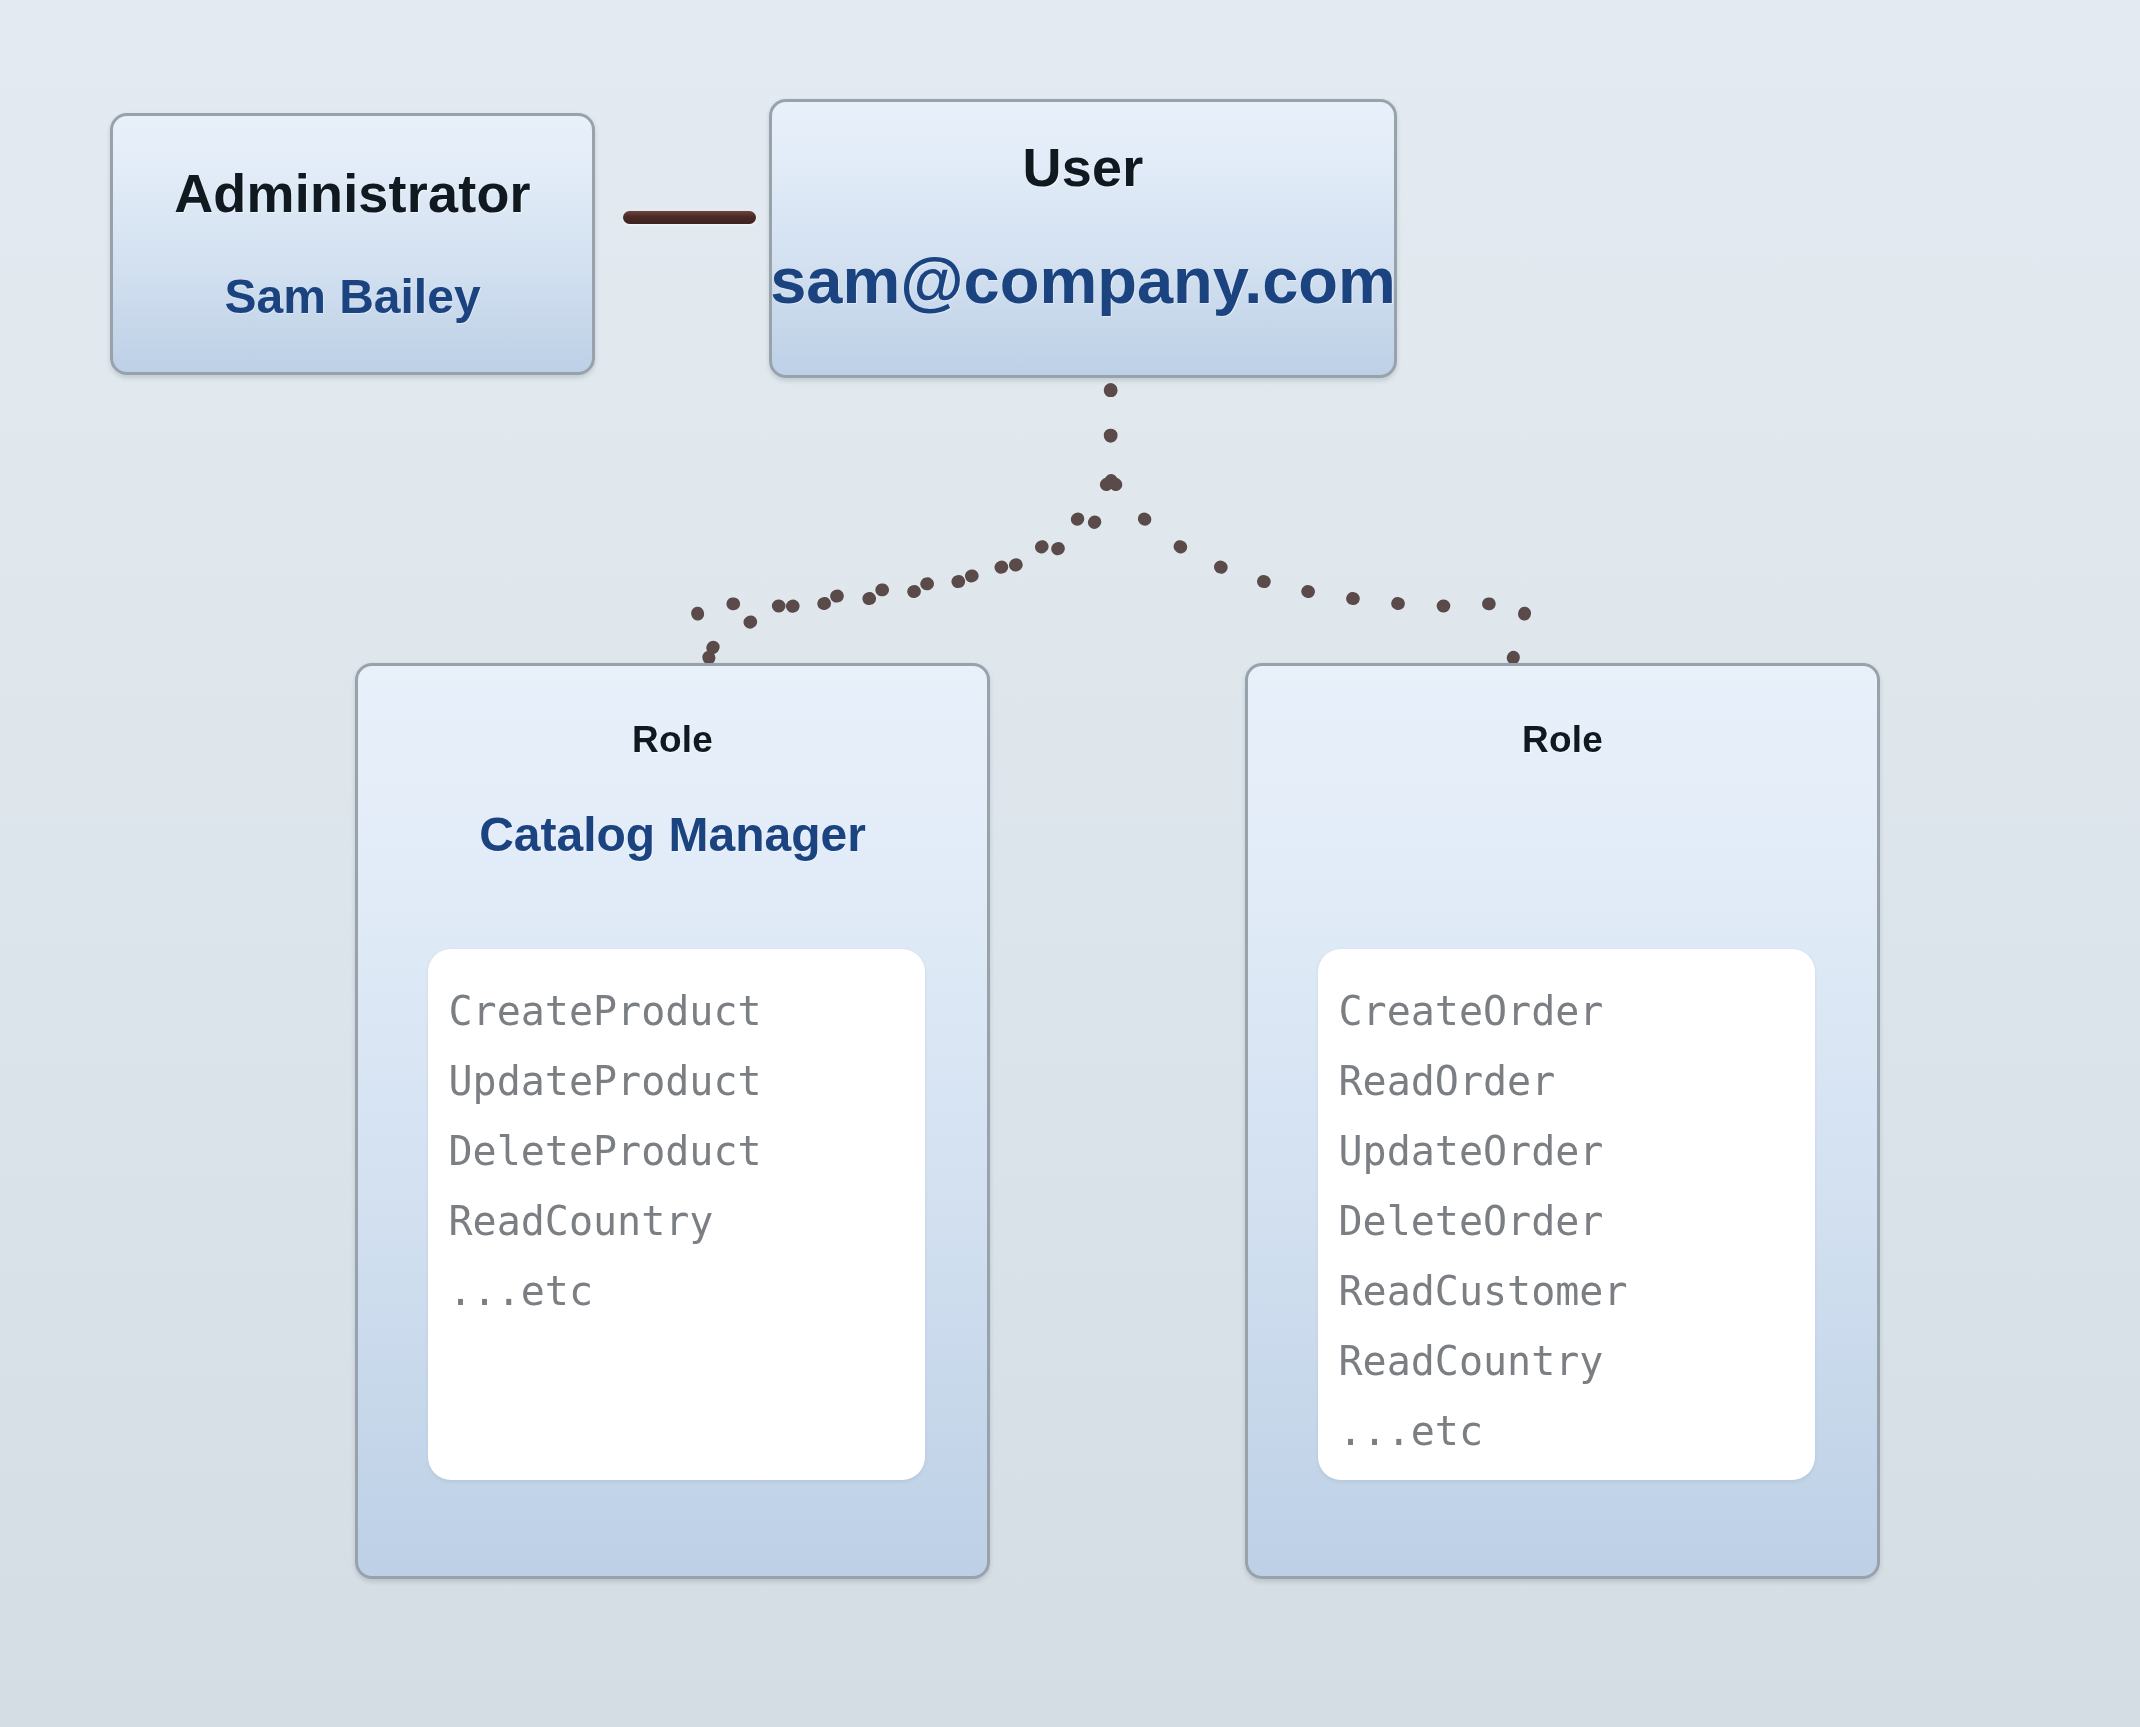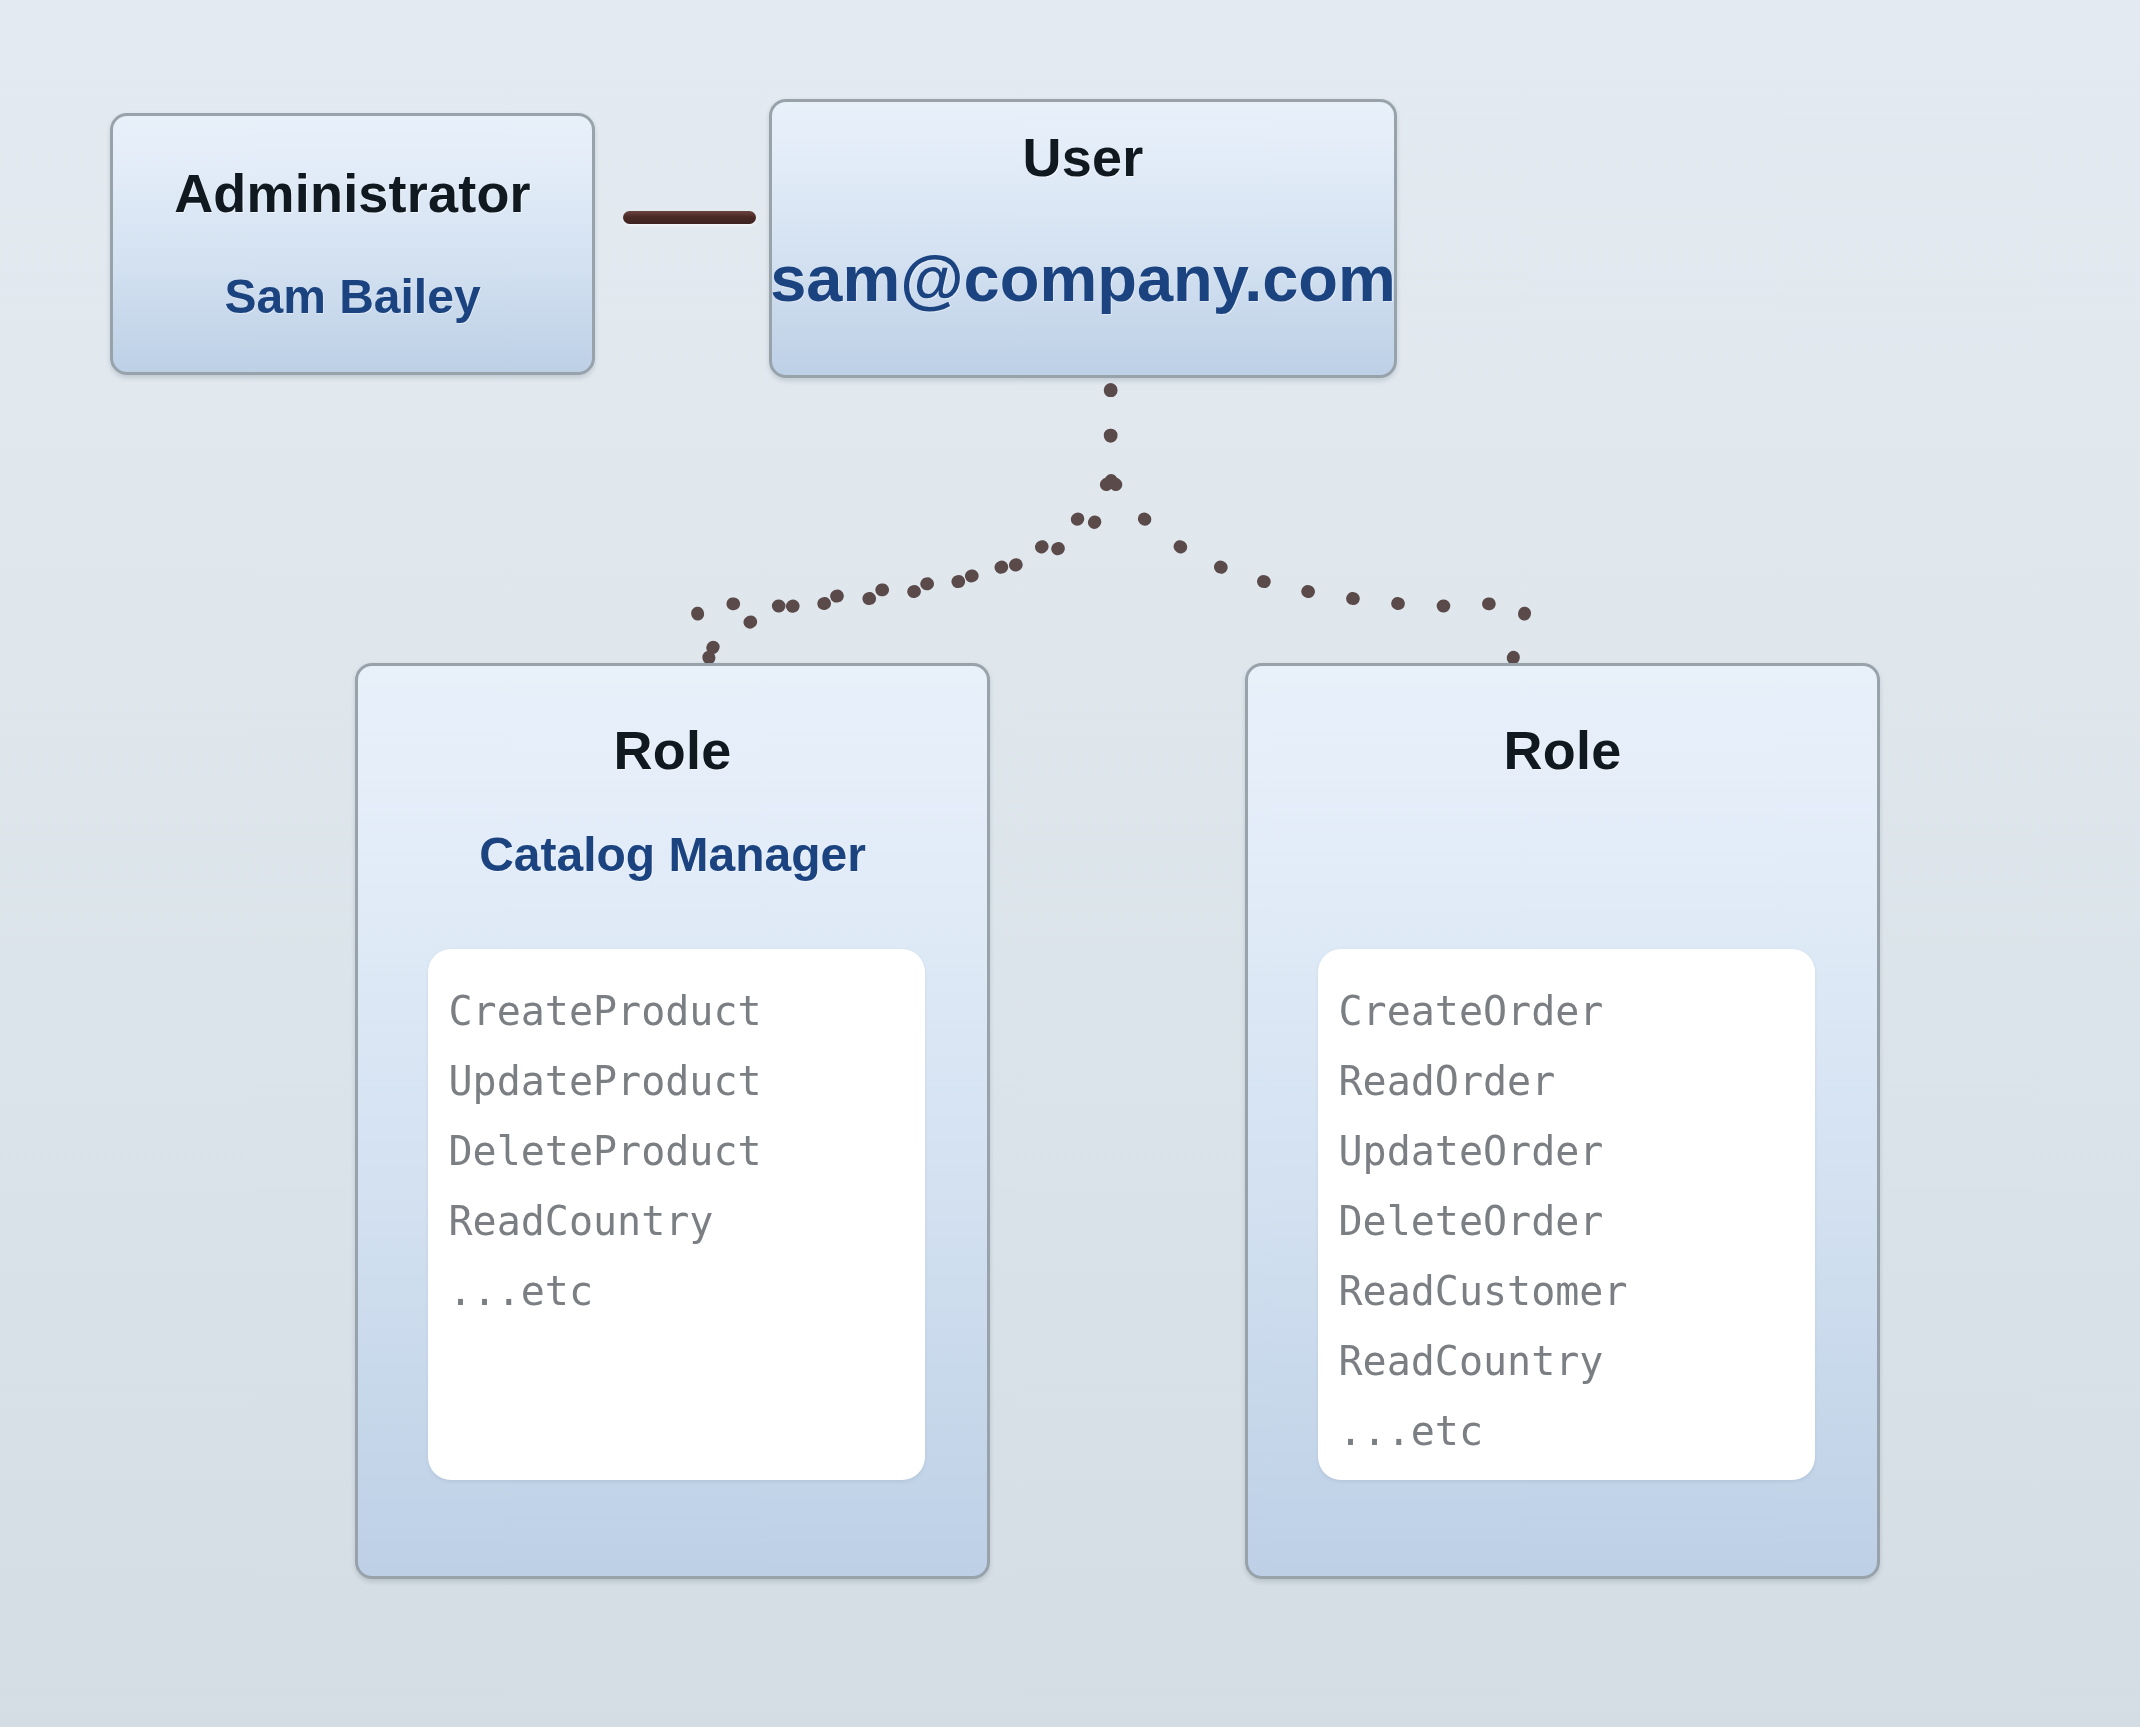--- a/index.html
+++ b/index.html
@@ -57,22 +57,21 @@
     padding-top: 46px;
   }
   #admin-node .node-type { font-size: 54px; }
   #admin-node .node-value { font-size: 48px; margin-top: 45px; }
 
   #user-node {
     left: 769px;
     top: 99px;
     width: 628px;
     height: 279px;
-    padding-top: 24px;
-    gap: 8px;
+    padding-top: 34px;
   }
   #user-node .node-type { font-size: 54px; }
   #user-node .node-value { font-size: 65px; margin-top: 45px; }
 
   
   #admin-user-link {
     position: absolute;
     left: 623px;
     top: 211px;
     width: 133px;
@@ -92,21 +91,21 @@
     pointer-events: none;
   }
 
   
   .role-node {
     top: 663px;
     width: 635px;
     height: 916px;
     padding-top: 53px;
   }
-  .role-node .node-type { font-size: 54px; text-align: center; }
+  .role-node .node-type { font-size: 37px; text-align: center; }
   .role-node .node-value { font-size: 48px; margin-top: 46px; }
 
   #role-catalog { left: 355px; }
   #role-order   { left: 1245px; }
 
   .perm-panel {
     position: absolute;
     top: 283px;
     left: 70px;
     width: 497px;

